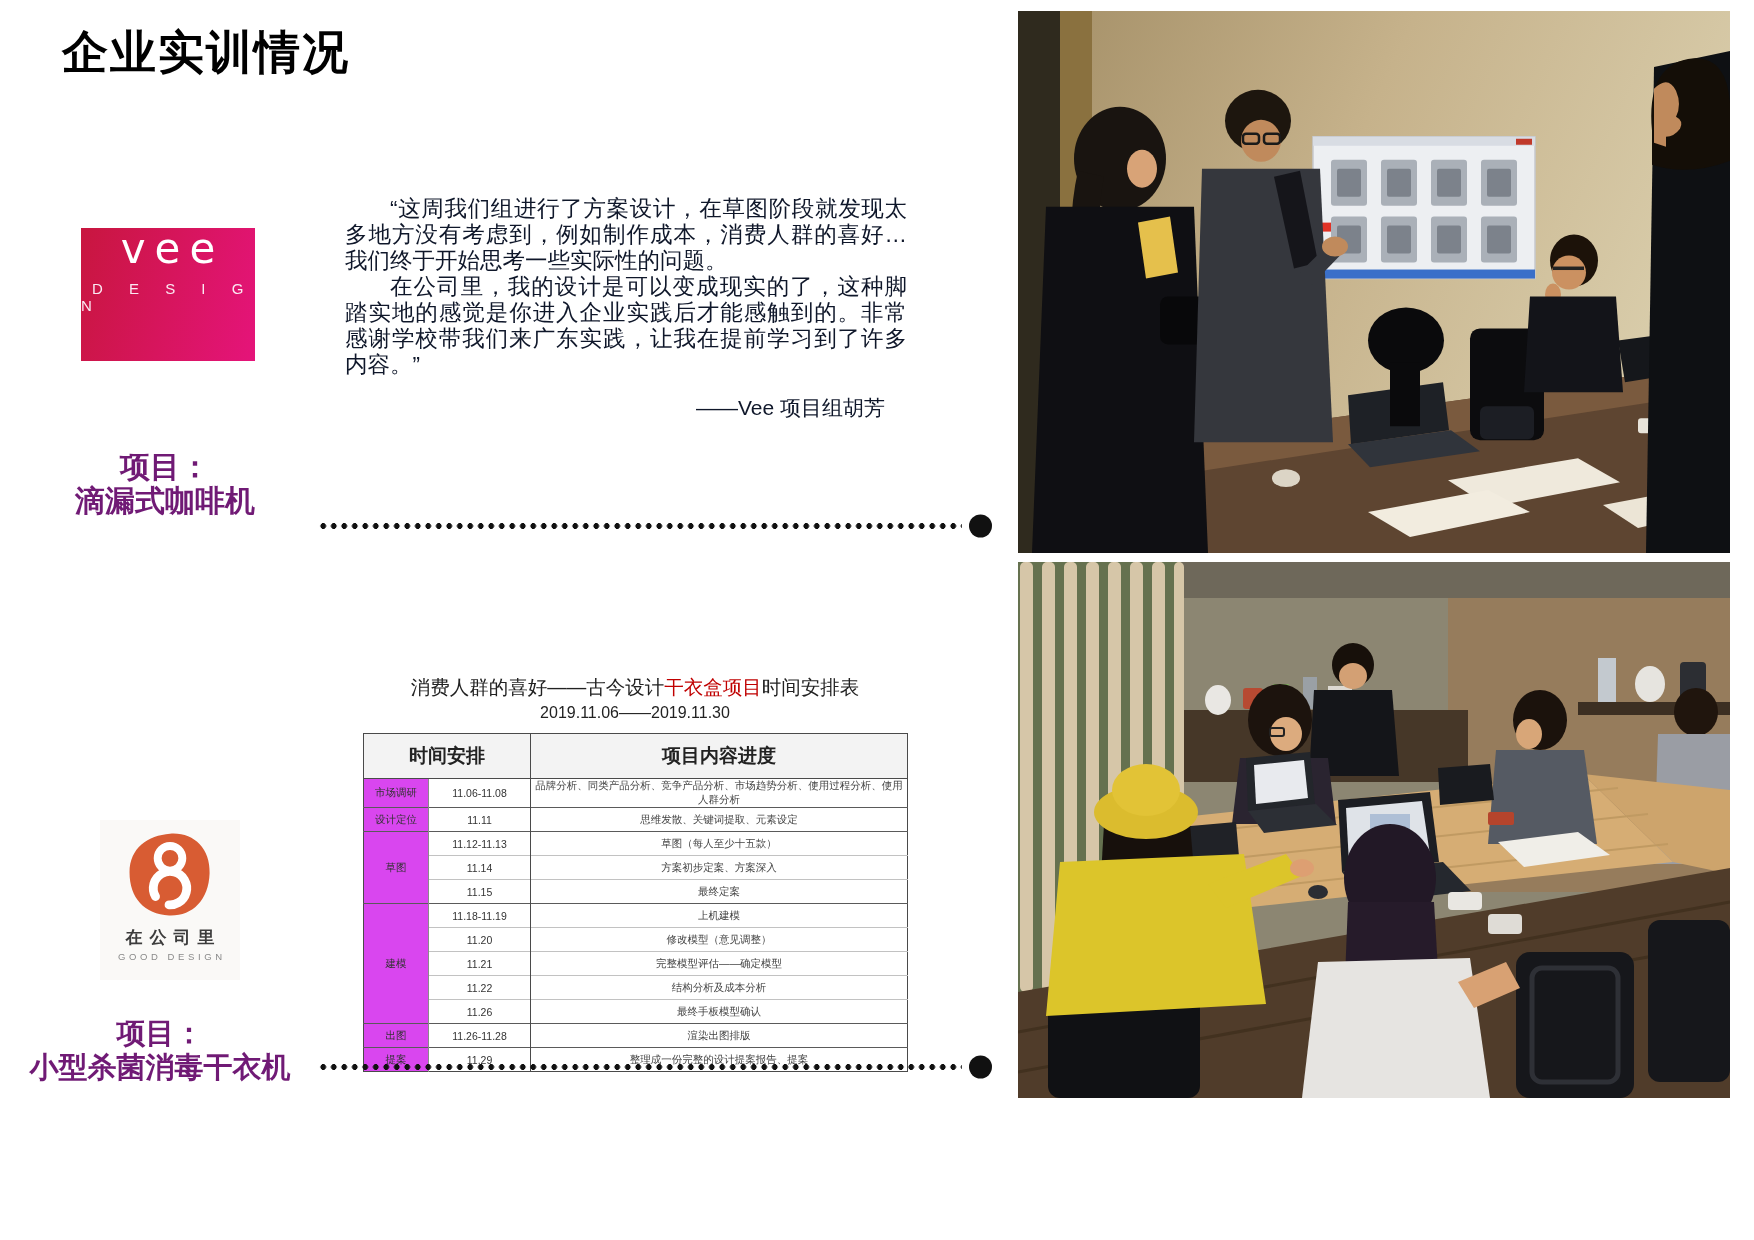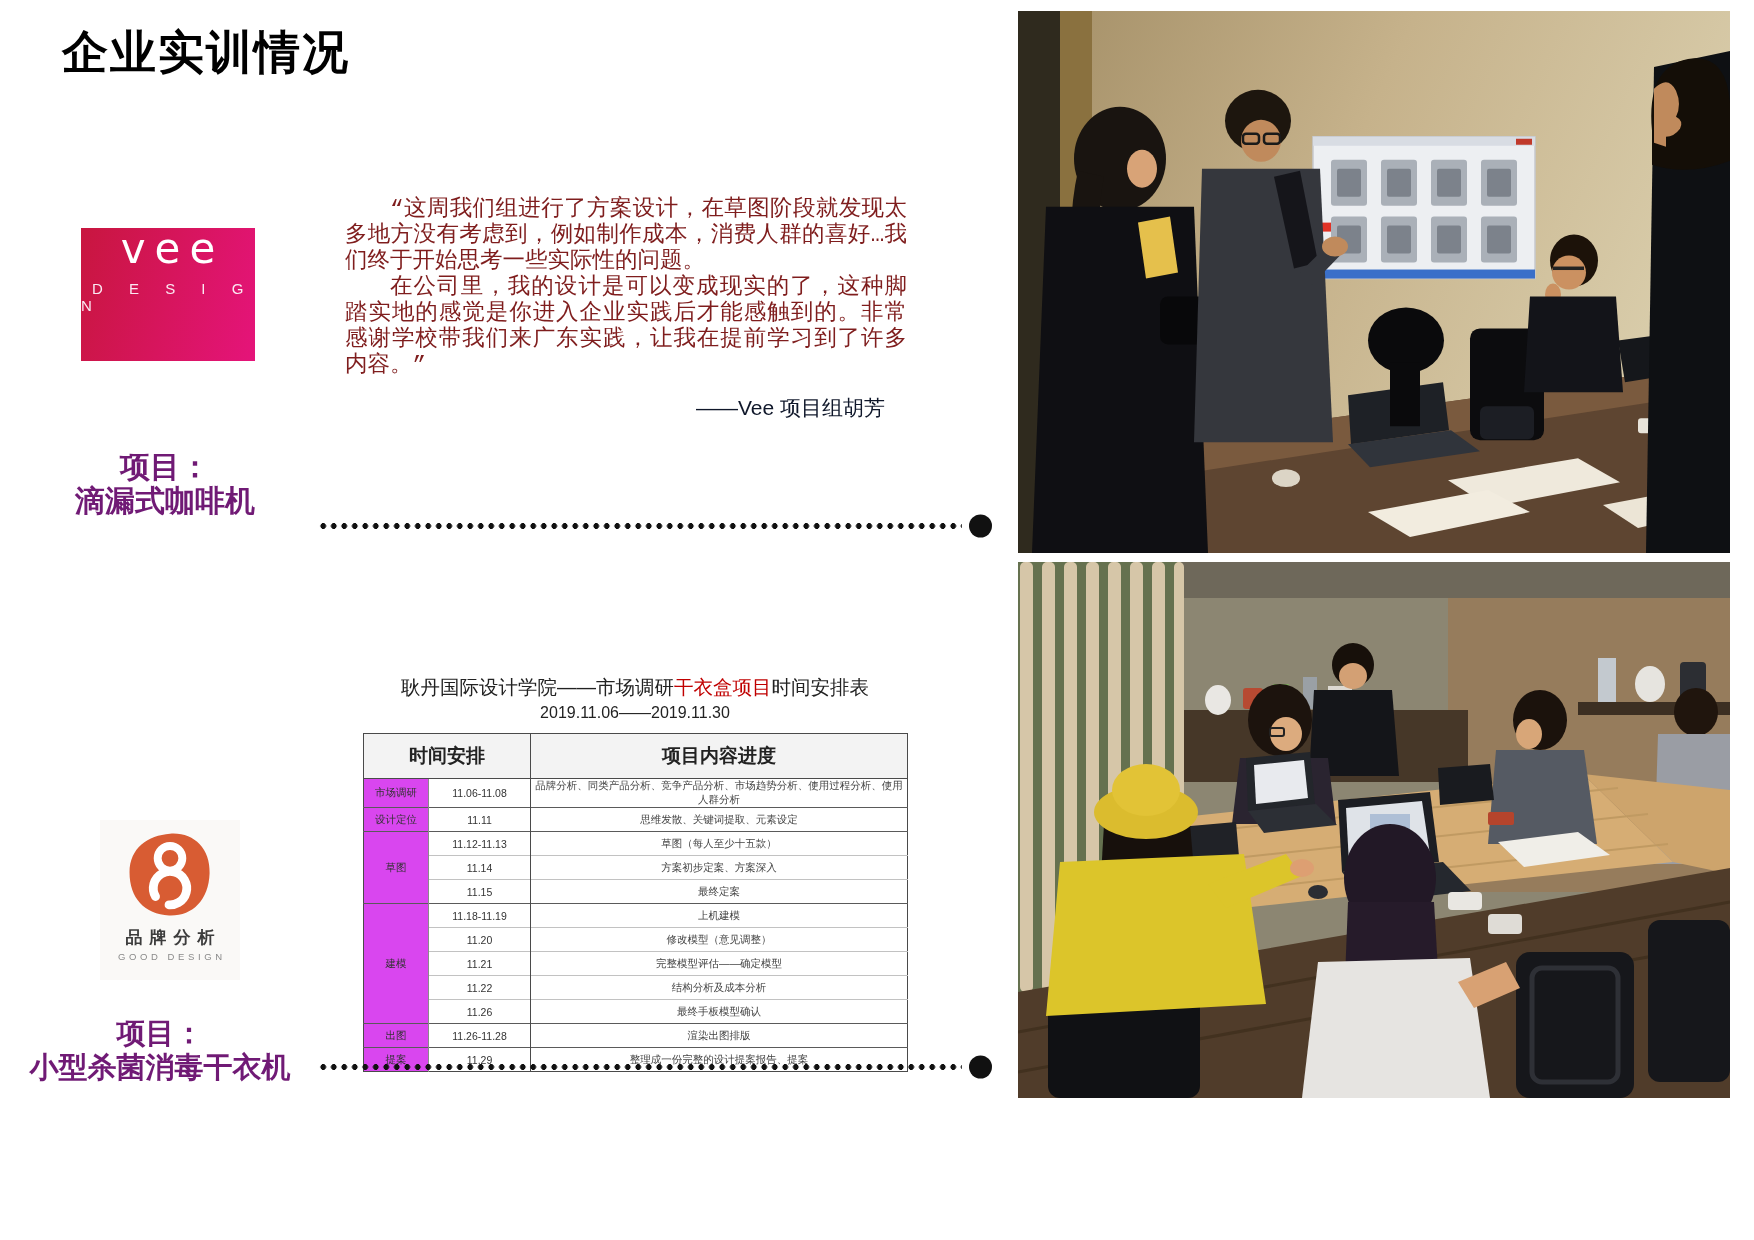--- a/index.html
+++ b/index.html
@@ -10,21 +10,21 @@
 
   
   .vee-logo { position:absolute; left:81px; top:228px; width:174px; height:133px;
     display:flex; flex-direction:column; align-items:center; justify-content:flex-start; }
   .vee-word { color:#fff; font-size:42px; letter-spacing:9px; font-weight:400; line-height:1;
     text-indent:9px; font-family:"DejaVu Sans",sans-serif; }
   .vee-sub { color:#fbe9f2; font-size:15px; letter-spacing:11px; text-indent:11px; margin-top:10px; }
 
   
   .quote-block { position:absolute; left:345px; top:196px; width:562px; font-size:22.5px;
-    line-height:26px; text-align:justify; color:#7f1d1d;font-family:Liberation Mono, monospace; }
+    line-height:26px; text-align:justify; color:#0f172a; }
   .quote-block p { margin:0; text-indent:2em; }
   .quote-attribution { position:absolute; left:345px; top:394px; width:540px; text-align:right;
     font-size:21px; color:#0f172a; }
 
   
   .project-label { position:absolute; text-align:center; font-weight:700; color:#701a75;
     font-size:30px; line-height:34px; }
   .project-1 { left:20px; top:450px; width:290px; }
   .project-2 { left:14px; top:1016px; width:292px; font-size:29px; }
 
@@ -89,21 +89,21 @@
   </div>
   <div class="quote-attribution">——Vee 项目组胡芳</div>
 
   <div class="project-label project-1">
     <div>项目：</div>
     <div>滴漏式咖啡机</div>
   </div>
   <div class="dotline dotline-1"></div>
 
   <div class="table-title">
-    <span>耿丹国际设计学院——市场调研</span><span class="hl" style="color: rgb(192, 0, 0);">干衣盒项目</span><span>时间安排表</span>
+    <span>消费人群的喜好——古今设计</span><span class="hl" style="color: rgb(192, 0, 0);">干衣盒项目</span><span>时间安排表</span>
   </div>
   <div class="table-subtitle">2019.11.06——2019.11.30</div>
 
   <table class="schedule-table">
     <colgroup>
         <col style="width:65px">
         <col style="width:102px">
         <col style="width:377px">
       </colgroup>
     <thead>
@@ -169,21 +169,21 @@
         </tr>
       </tbody>
   </table>
 
   <div class="gd-logo">
     <svg class="gd-blob" viewBox="0 0 100 100" aria-hidden="true">
       <path class="gd-fill" d="M50,3 C76,1 96,19 95,48 C94,79 75,97 49,96 C21,95 4,76 4,47 C4,19 25,5 50,3 Z" fill="#d85c33"></path>
       <circle cx="50" cy="31" r="14" fill="none" stroke="#ffffff" stroke-width="9" stroke-linecap="round"></circle>
       <circle cx="50" cy="65" r="19" fill="none" stroke="#ffffff" stroke-width="10" stroke-linecap="round" stroke-dasharray="100 20" transform="rotate(150 50 65)"></circle>
     </svg>
-    <div class="gd-cn">品牌分析</div>
+    <div class="gd-cn">在公司里</div>
     <div class="gd-en">GOOD DESIGN</div>
   </div>
 
   <div class="project-label project-2">
     <div>项目：</div>
     <div>小型杀菌消毒干衣机</div>
   </div>
   <div class="dotline dotline-2"></div>
 
   <figure class="photo photo-1" role="img" aria-label="学生与导师在会议室围绕投影屏幕讨论滴漏式咖啡机方案设计">

